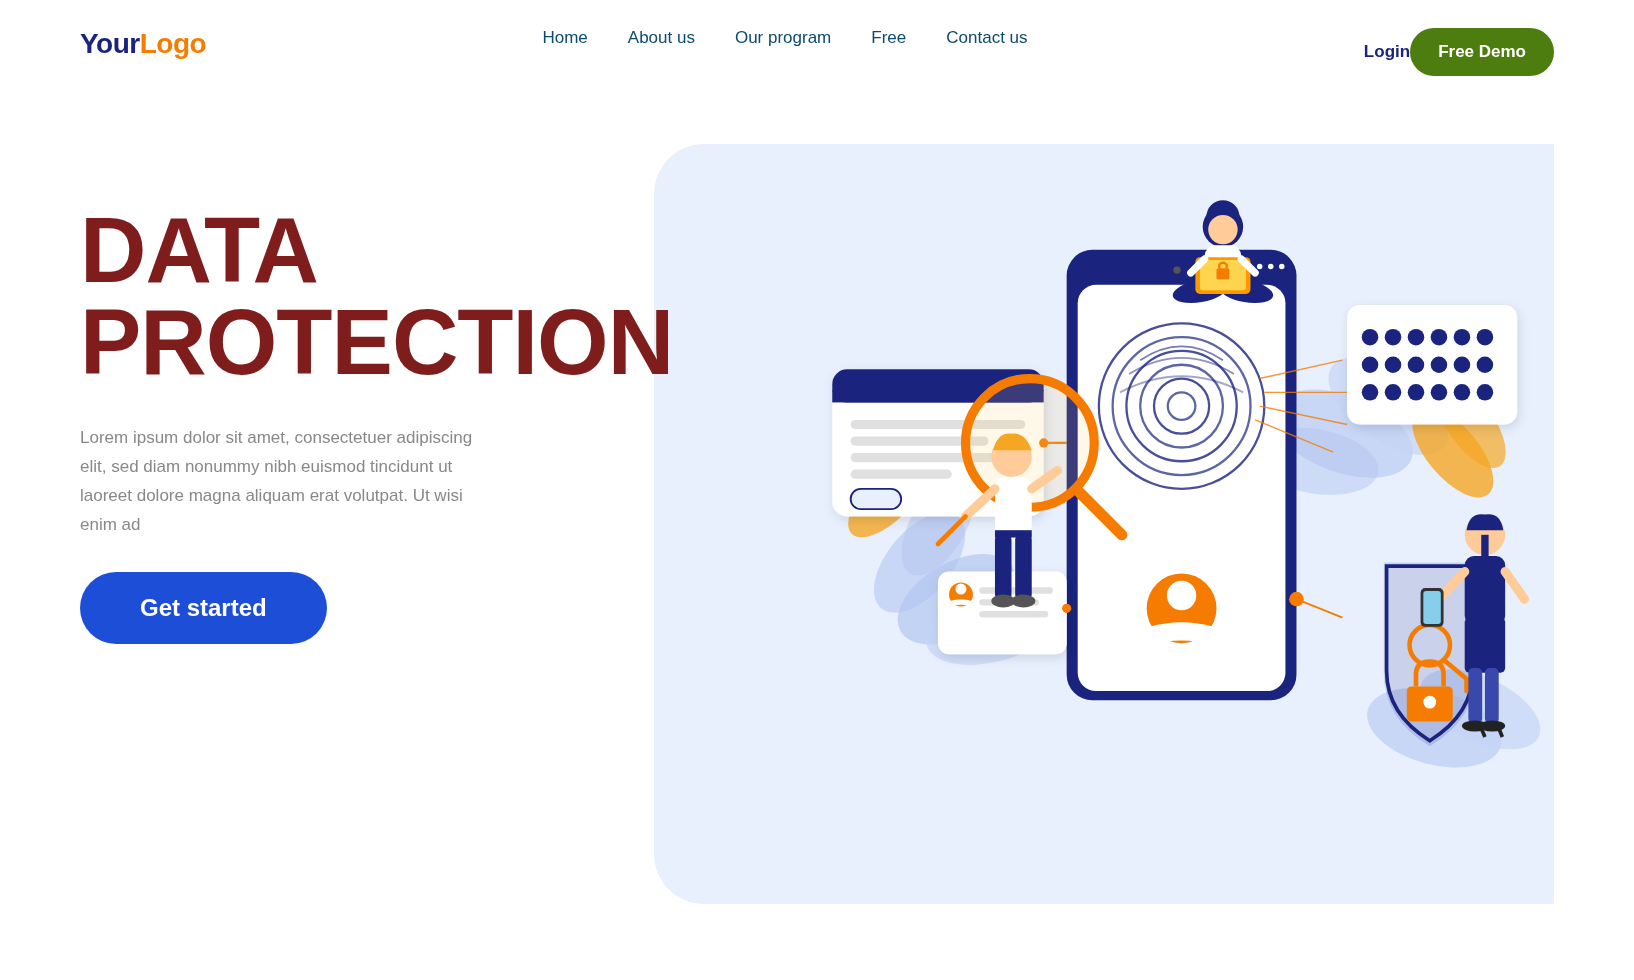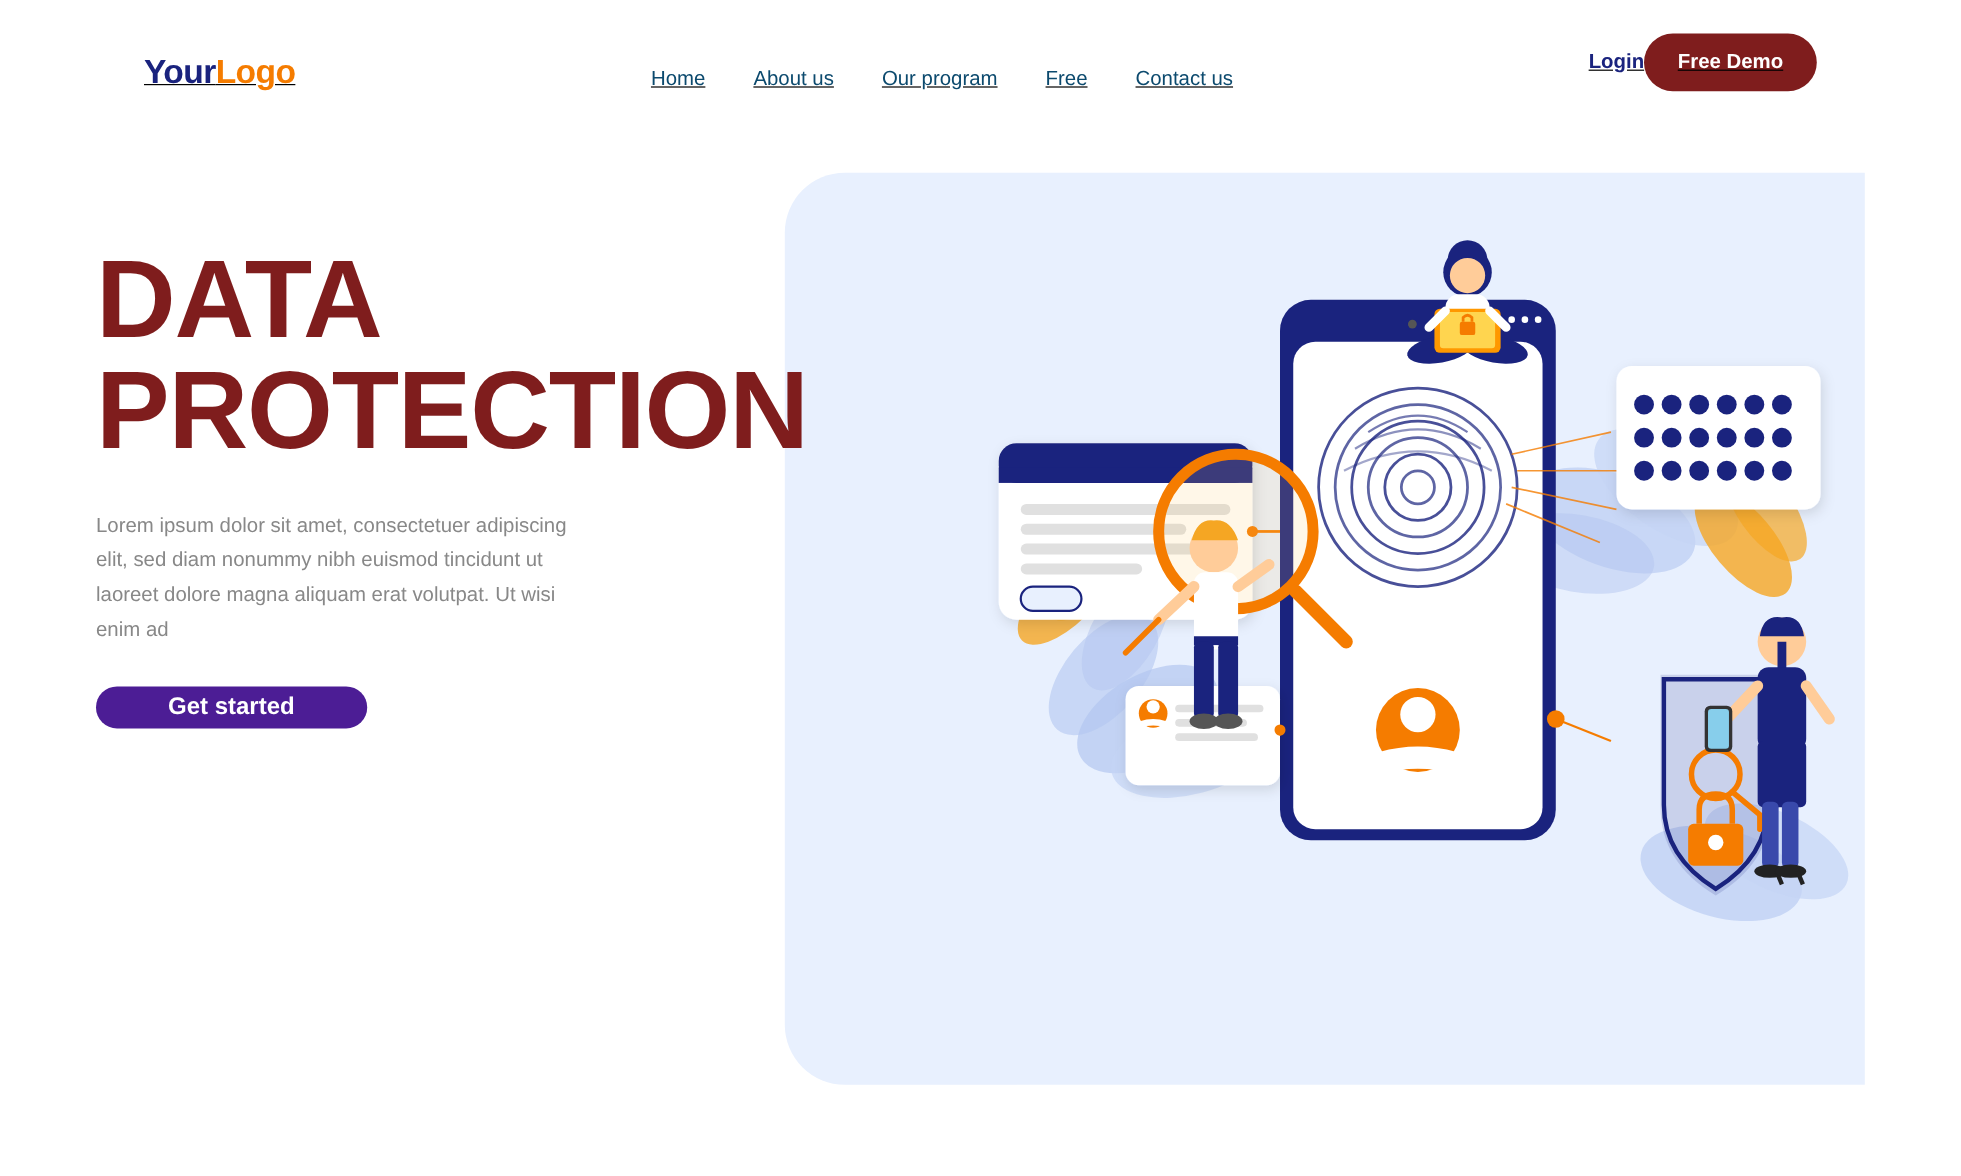--- a/index.html
+++ b/index.html
@@ -8,26 +8,25 @@
       background: #fff;
       width: 1634px;
       min-height: 980px;
       overflow: hidden;
       position: relative;
     }
 
     
     header {
       display: flex;
-      align-items: flex-end;
+      align-items: flex-start;
       justify-content: space-between;
-      padding: 28px 120px;
+      padding: 28px 80px;
       position: relative;
       z-index: 10;
-      text-decoration: underline;
     }
     .logo {
       font-size: 28px;
       font-weight: 900;
       letter-spacing: -0.5px;
     }
     .logo-your { color: #1a237e; }
     .logo-logo { color: #f57c00; }
     nav { display: flex; gap: 40px; align-items: center; }
     nav a {
@@ -40,21 +39,21 @@
     .header-right { display: flex; align-items: center; }
     .login-btn {
       font-size: 17px;
       font-weight: 600;
       color: #1a237e;
       background: none;
       border: none;
       cursor: pointer;
     }
     .free-demo-btn {
-      background: #7f1d1d;
+      background: #4d7c0f;
       color: #fff;
       border: none;
       border-radius: 30px;
       padding: 14px 28px;
       font-size: 17px;
       font-weight: 700;
       cursor: pointer;
     }
 
     
@@ -81,26 +80,26 @@
       letter-spacing: -1px;
     }
     .hero-description {
       font-size: 17px;
       color: #888;
       line-height: 1.7;
       max-width: 420px;
       margin-bottom: 32px;
     }
     .get-started-btn {
-      background: #4c1d95;
+      background: #1d4ed8;
       color: #fff;
       border: none;
       border-radius: 40px;
-      padding: 6px 60px;
-      font-size: 20px;
+      padding: 22px 60px;
+      font-size: 24px;
       font-weight: 700;
       cursor: pointer;
     }
 
     
     .right-section {
       flex: 1;
       position: relative;
       height: 800px;
       margin-left: -20px;

